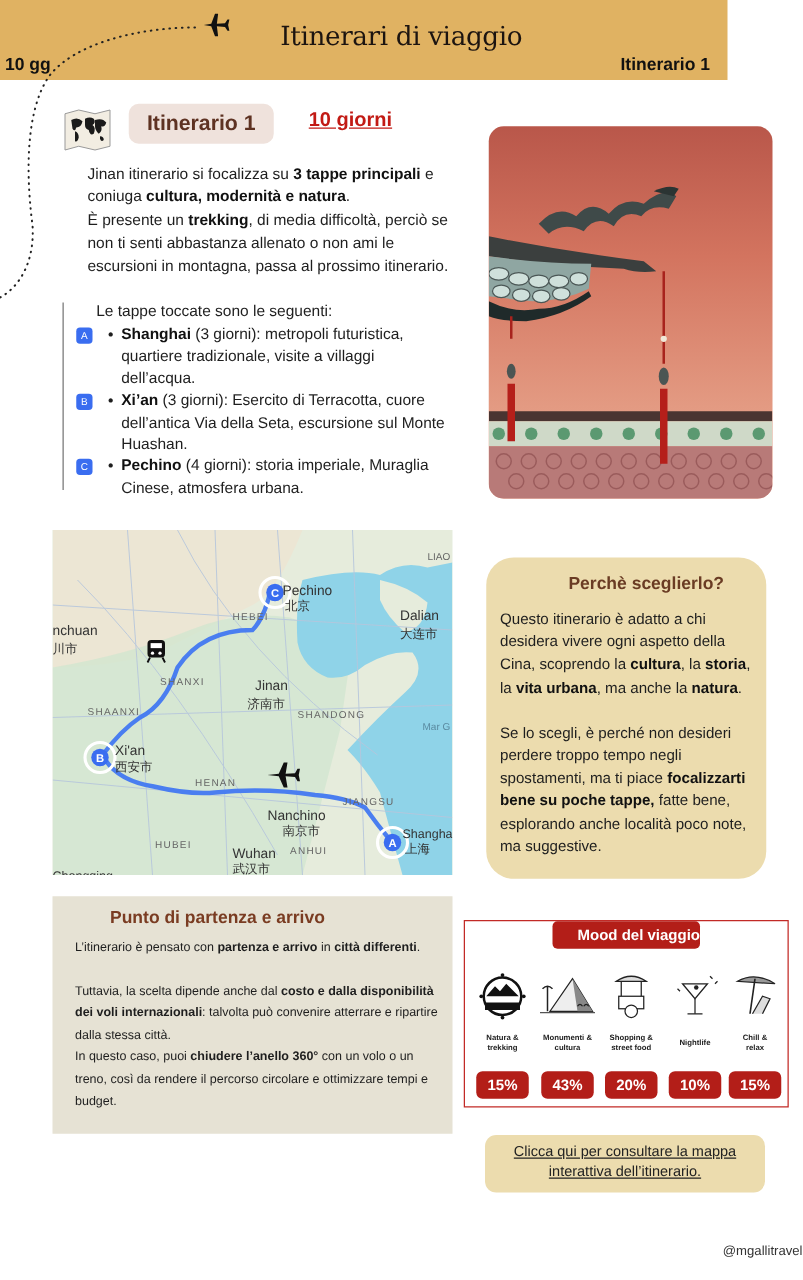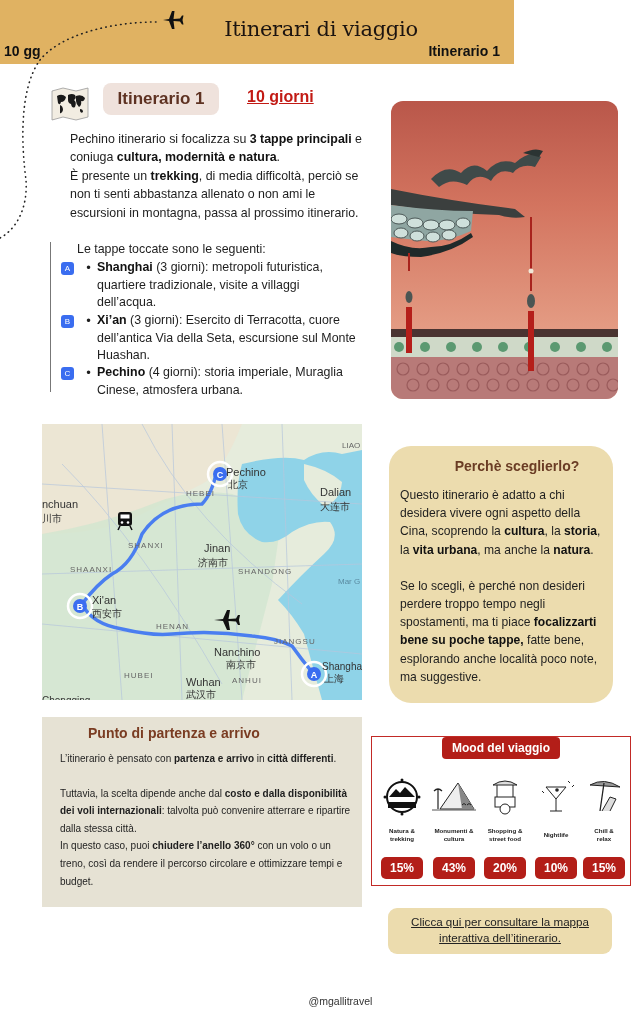--- a/index.html
+++ b/index.html
@@ -1,20 +1,20 @@
 <!DOCTYPE html>
 <html><head>
 <meta charset="utf-8">
 <style>
   * { box-sizing: border-box; margin: 0; padding: 0; }
   html, body { width: 642px; height: 1024px; background: #ffffff; overflow: hidden; }
   body { position: relative; font-family: "DejaVu Sans", sans-serif; color: #1e1e1e; }
 
   
-  .header { position: absolute; left: 0; top: 0; width: 514px; height: 64px; background: #e0b262; }
+  .header { position: absolute; left: 0; top: 0; width: 582px; height: 64px; background: #e0b262; }
   .header .title { position: absolute; left: 0; width: 642px; top: 17px; text-align: center; font-family: "DejaVu Serif", serif; font-size: 21px; color: #1c1410; letter-spacing: -0.3px; }
   .header .days { position: absolute; left: 4px; top: 43px; font-family: "Liberation Sans", sans-serif; font-weight: bold; font-size: 14px; color: #111; }
   .header .itin { position: absolute; right: 14px; top: 43px; font-family: "Liberation Sans", sans-serif; font-weight: bold; font-size: 14px; color: #111; }
   .header .plane { position: absolute; left: 160px; top: 8px; width: 26px; height: 24px; }
   .flight-path { position: absolute; left: 0; top: 0; width: 200px; height: 260px; pointer-events: none; }
 
   
   .map-icon { position: absolute; left: 50px; top: 87px; width: 40px; height: 34px; }
   .pill { position: absolute; left: 103px; top: 83px; width: 116px; height: 32px; background: #efe2dc; border-radius: 8px; font-family: "Liberation Sans", sans-serif; font-weight: bold; font-size: 17px; color: #5e3222; text-align: center; line-height: 32px; }
   .days-link { position: absolute; left: 247px; top: 88px; font-family: "Liberation Sans", sans-serif; font-weight: bold; font-size: 16px; color: #c21a14; text-decoration: underline; }
@@ -43,30 +43,30 @@
   .why .p { position: absolute; left: 11px; top: 40px; width: 205px; font-family: "Liberation Sans", sans-serif; font-size: 12.1px; line-height: 18.2px; color: #1e1e1e; }
   .why .p b { color: #111; }
 
   
   .depart { position: absolute; left: 42px; top: 717px; width: 320px; height: 190px; background: #e6e2d4; }
   .depart .h { position: absolute; left: 46px; top: 8px; font-family: "Liberation Sans", sans-serif; font-weight: bold; font-size: 14px; color: #7a3c22; }
   .depart .p { position: absolute; left: 18px; top: 33px; width: 298px; font-family: "Liberation Sans", sans-serif; font-size: 10px; line-height: 17.6px; color: #1e1e1e; }
 
   
   .mood { position: absolute; left: 371px; top: 736px; width: 260px; height: 150px; border: 1px solid #c22a26; }
-  .mood .h { position: absolute; left: 70px; top: 0; width: 118px; height: 22px; background: #b31e18; color: #fff; border-radius: 4px; font-family: "Liberation Sans", sans-serif; font-weight: bold; font-size: 12px; text-align: center; line-height: 22px; }
+  .mood .h { position: absolute; left: 70px; top: 0; width: 118px; height: 22px; background: #b31e18; color: #fff; border-radius: 4px; font-family: "Liberation Sans", sans-serif; font-weight: bold; font-size: 12px; text-align: right; line-height: 22px; }
   .mood-item { position: absolute; top: 40px; width: 52px; text-align: center; }
   .mood-item .ic { width: 44px; height: 40px; margin: 0 auto; }
   .mood-item .lbl { margin-top: 2px; height: 24px; font-family: "Liberation Sans", sans-serif; font-weight: bold; font-size: 6.2px; line-height: 8px; color: #222; display: flex; align-items: center; justify-content: center; }
   .mood-item .pct { position: absolute; top: 80px; left: 5px; width: 42px; height: 22px; background: #b31e18; border-radius: 5px; color: #fff; font-family: "Liberation Sans", sans-serif; font-weight: bold; font-size: 12px; line-height: 22px; text-align: center; }
 
   
   .cta { position: absolute; left: 388px; top: 908px; width: 224px; height: 46px; background: #ecdcae; border-radius: 9px; text-align: center; padding-top: 6px; font-family: "Liberation Sans", sans-serif; font-size: 11.6px; line-height: 16px; color: #222; text-decoration: underline; }
 
-  .footer { position: absolute; left: 0; width: 642px; top: 995px; text-align: center; font-family: "Liberation Sans", sans-serif; font-size: 10.5px; color: #333; padding-left: 39px; }
+  .footer { position: absolute; left: 0; width: 642px; top: 995px; text-align: right; font-family: "Liberation Sans", sans-serif; font-size: 10.5px; color: #333; padding-left: 39px; }
 </style>
 </head>
 <body>
 
 <div class="header">
   <div class="title">Itinerari di viaggio</div>
   <div class="days">10 gg</div>
   <div class="itin">Itinerario 1</div>
   <svg class="plane" viewBox="0 0 24 24">
     <path d="M2 12 L8 11 L11 3 L13.5 3 L12.5 11 L19 10.5 L21 7.5 L22.5 7.5 L21.5 12 L22.5 16.5 L21 16.5 L19 13.5 L12.5 13 L13.5 21 L11 21 L8 13 Z" fill="#111"></path>
@@ -75,21 +75,21 @@
 <svg class="flight-path" viewBox="0 0 200 260">
   <path d="M156 22 C 110 22, 60 35, 40 60 C 18 90, 22 150, 26 180 C 28 210, 15 230, 0 238" fill="none" stroke="#222" stroke-width="1.6" stroke-dasharray="0.5 4.5" stroke-linecap="round"></path>
 </svg>
 
 <svg class="map-icon" viewBox="0 0 40 34">
   <path d="M2 4 L13 1 L26 4 L38 1 L38 30 L26 33 L13 30 L2 33 Z" fill="#f2ede2" stroke="#999" stroke-width="0.8"></path>
   <path d="M7 9 q5 -3 9 1 q-1 5 -5 5 q-1 4 -3 1 z M18 8 q4 -2 7 0 q2 3 -1 5 q3 2 1 7 q-3 2 -4 -3 q-3 -1 -3 -4 z M26 9 q6 -2 9 2 q-1 4 -4 3 q1 4 -2 6 q-3 -3 -3 -6 z M10 18 q3 1 3 5 q-1 4 -3 3 z M30 22 q3 0 3 3 q-2 2 -3 -1 z" fill="#1a1a1a"></path>
 </svg>
 <div class="pill">Itinerario 1</div>
 <a class="days-link">10 giorni</a>
-<div class="intro"><span>Pechino itinerario si focalizza su </span><b>3 tappe principali</b><span> e coniuga </span><b>cultura, modernità e natura</b><span>.</span><br><span>È presente un </span><b>trekking</b><span>, di media difficoltà, perciò se non ti senti abbastanza allenato o non ami le escursioni in montagna, passa al prossimo itinerario.</span></div>
+<div class="intro"><span>Jinan itinerario si focalizza su </span><b>3 tappe principali</b><span> e coniuga </span><b>cultura, modernità e natura</b><span>.</span><br><span>È presente un </span><b>trekking</b><span>, di media difficoltà, perciò se non ti senti abbastanza allenato o non ami le escursioni in montagna, passa al prossimo itinerario.</span></div>
 
 <div class="stops">
   <div class="lead">Le tappe toccate sono le seguenti:</div>
   <div class="stop" style="top:17px">
     <span class="badge">A</span>
     <span class="bullet">•</span>
     <span class="txt"><b>Shanghai</b><span> (3 giorni): metropoli futuristica, quartiere tradizionale, visite a villaggi dell’acqua.</span></span>
   </div>
   <div class="stop" style="top:70px">
     <span class="badge">B</span>

